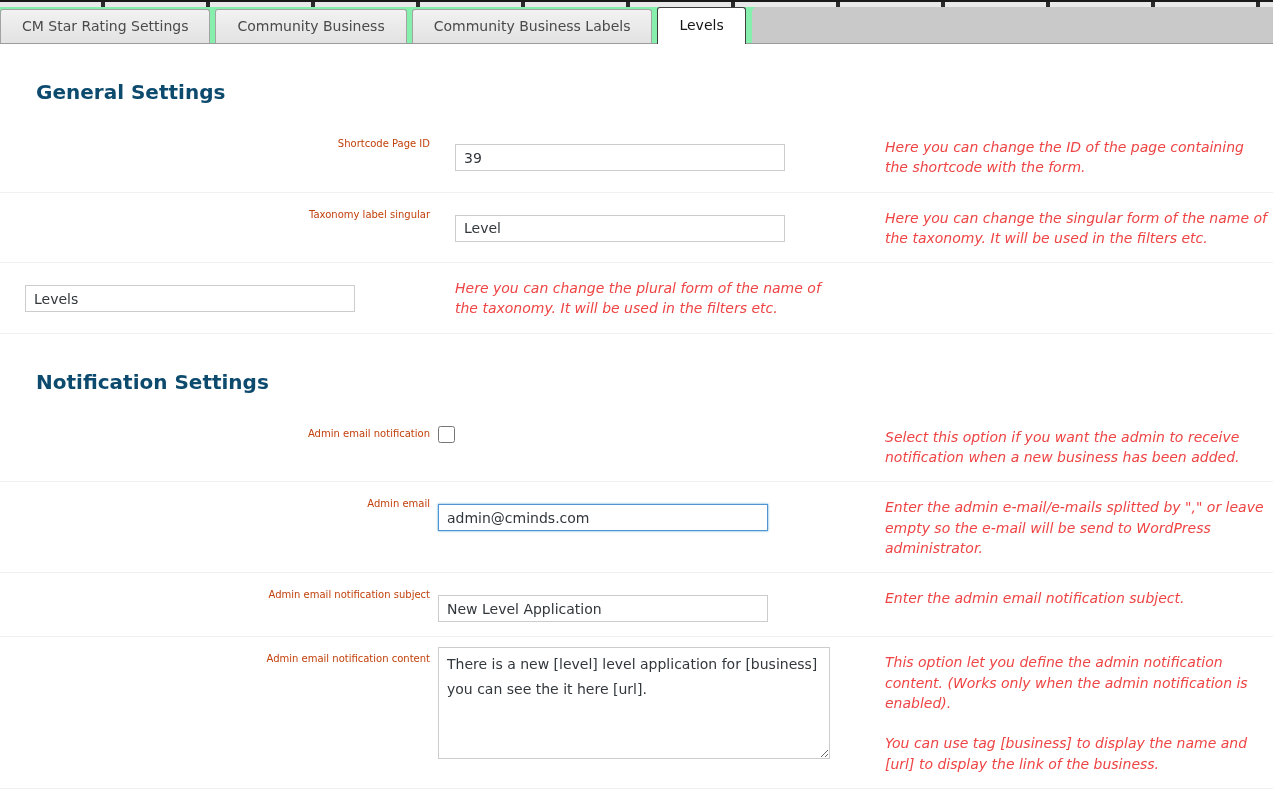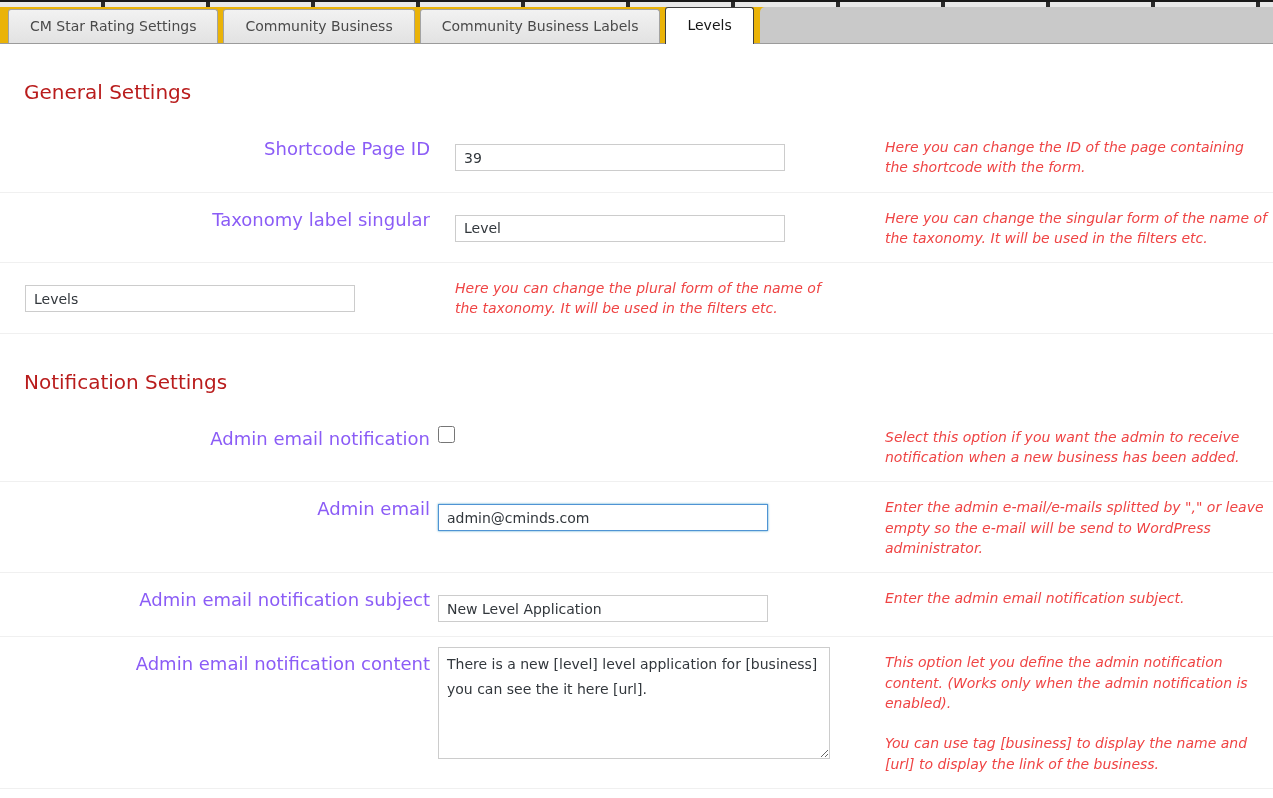--- a/index.html
+++ b/index.html
@@ -5,32 +5,32 @@
   html,body{margin:0;padding:0;background:#fff;}
   body{font-family:"DejaVu Sans","Liberation Sans",sans-serif;color:#3a3a3a;}
   .page{width:1273px;min-height:798px;background:#fff;box-sizing:border-box;}
 
   
   .browser-strip{height:7px;box-sizing:border-box;border-top:2px solid #191919;
     background:repeating-linear-gradient(to right,#e9e9e9 0 101px,#2a2a2a 101px 105px);}
 
   
   .tabbar{display:flex;align-items:flex-end;height:36px;border-bottom:1px solid #9b9b9b;
-    padding-left:8px;background:#eab308;position:relative;}
+    background:#86efac;position:relative;}
   .tab{height:33px;line-height:33px;padding:0 21px;background:linear-gradient(#f2f2f2,#e2e2e2);
     border:1px solid #a3a3a3;border-bottom:none;border-radius:3px 3px 0 0;margin-right:5px;
     font-size:14px;color:#4a4a4a;cursor:pointer;white-space:nowrap;}
   .tab.active{background:#fff;border-color:#3f3f3f;color:#161616;margin-bottom:-1px;
     height:36px;line-height:34px;z-index:2;position:relative;}
   .tab-filler{flex:1;align-self:stretch;background:#c9c9c9;border-top-left-radius:5px;margin-left:1px;}
 
-  .section-title{margin:36px 0 18px 24px;font-size:20px;font-weight:normal;color:#b91c1c;}
+  .section-title{margin:36px 0 18px 36px;font-size:20px;font-weight:bold;color:#0c4a6e;}
 
   .row{display:flex;align-items:flex-start;border-bottom:1px solid #f0f0f0;padding:10px 0 14px;}
-  .col-label{width:430px;flex-shrink:0;text-align:right;font-size:18px;color:#8b5cf6;padding-top:6px;}
+  .col-label{width:430px;flex-shrink:0;text-align:right;font-size:10px;color:#c2410c;padding-top:6px;}
   .col-control{width:455px;flex-shrink:0;box-sizing:border-box;padding-left:8px;}
   .sec-general .col-control{padding-left:25px;}
   .col-help{width:385px;font-size:14px;line-height:1.45;color:#ef4444;padding-top:5px;white-space:pre-line;font-style:italic;}
 
   .text-input{width:330px;height:27px;box-sizing:border-box;border:1px solid #ccc;background:#fff;
     padding:3px 8px;font:14px "DejaVu Sans","Liberation Sans",sans-serif;color:#32373c;margin-top:12px;}
   .text-input.focused{border-color:#4f94d4;box-shadow:0 0 2px rgba(30,140,190,.8);outline:none;}
   .checkbox{width:17px;height:17px;margin:4px 0 0 0;}
   .content-area{width:392px;height:112px;box-sizing:border-box;border:1px solid #ccc;background:#fff;
     padding:4px 8px;font:14px/1.75 "DejaVu Sans","Liberation Sans",sans-serif;color:#32373c;resize:both;}

